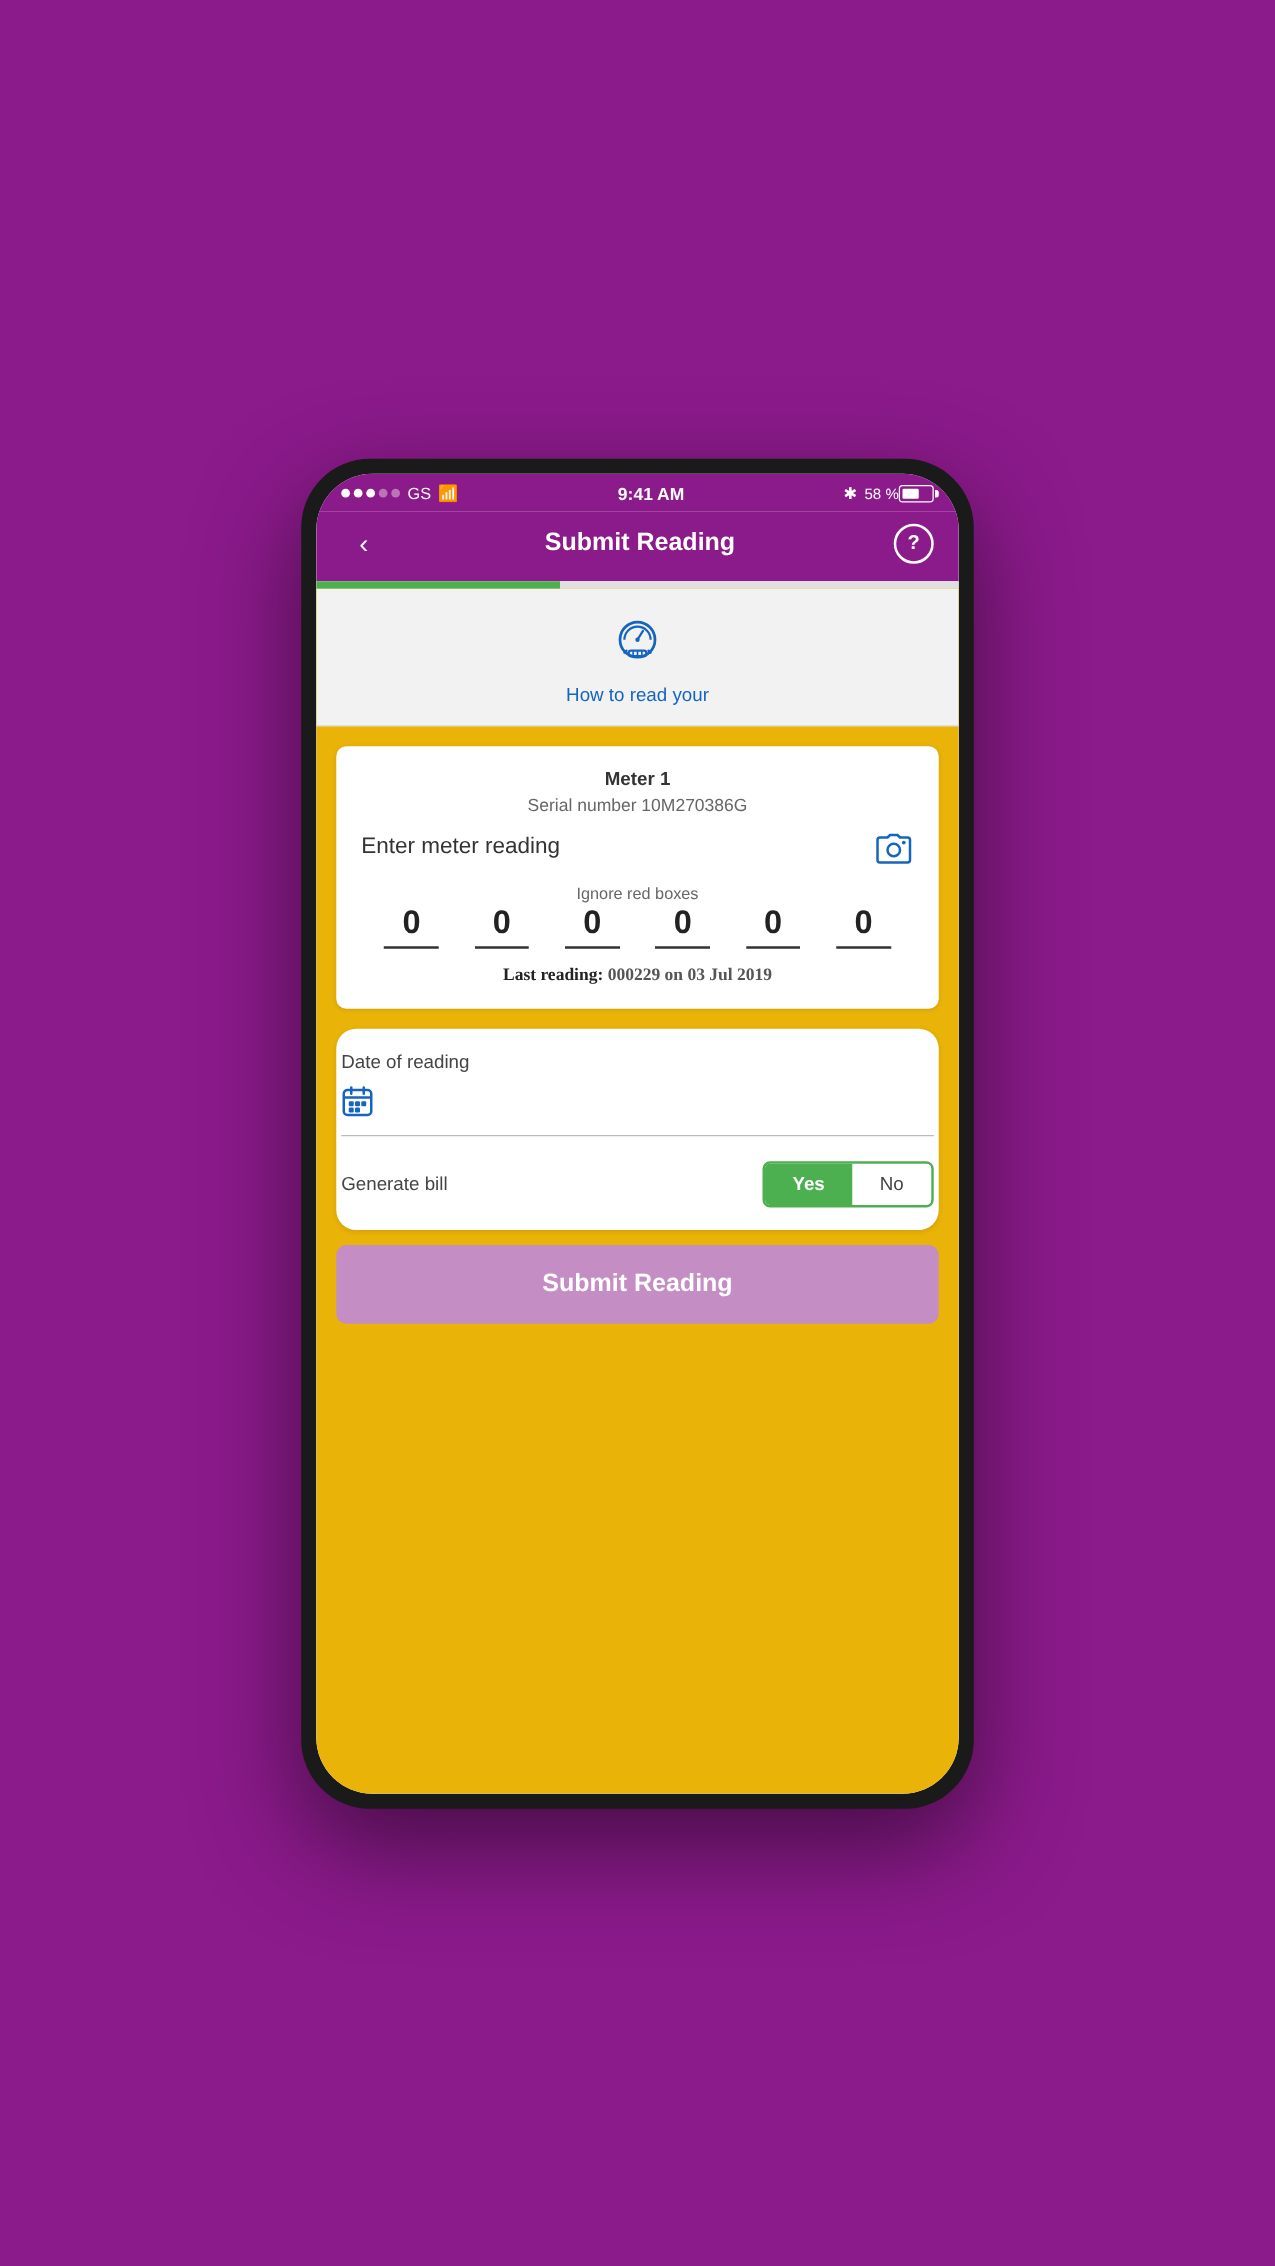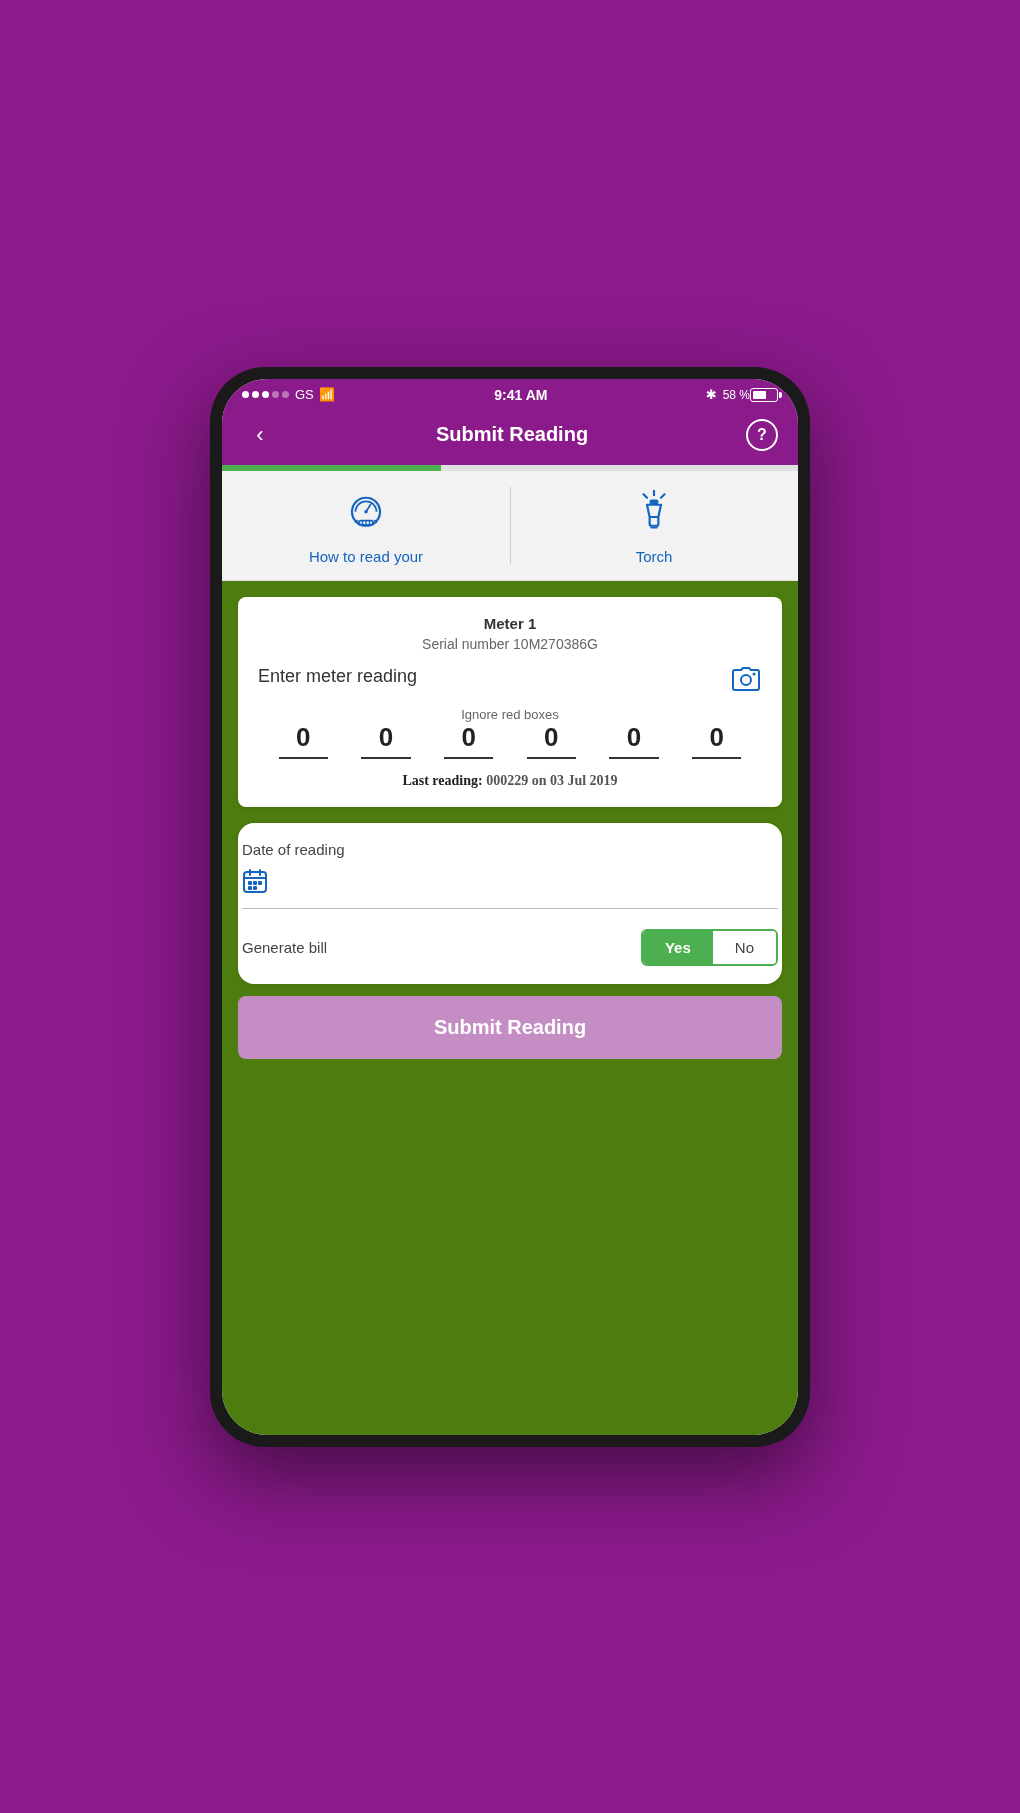--- a/index.html
+++ b/index.html
@@ -5,21 +5,21 @@
     * { box-sizing: border-box; margin: 0; padding: 0; }
     body {
       background-color: #8B1A8B;
       display: flex;
       justify-content: center;
       align-items: center;
       min-height: 100vh;
       font-family: -apple-system, BlinkMacSystemFont, 'Helvetica Neue', Arial, sans-serif;
     }
     .phone-outer {
-      width: 600px;
+      width: 538px;
       height: 1080px;
       background: #1a1a1a;
       border-radius: 55px;
       padding: 12px;
       box-shadow: 0 30px 80px rgba(0,0,0,0.5);
       position: relative;
     }
     .phone-inner {
       width: 100%;
       height: 100%;
@@ -109,21 +109,21 @@
       flex-shrink: 0;
     }
     .progress-fill {
       height: 100%;
       background: #4caf50;
       width: 38%;
     }
     
     .content {
       flex: 1;
-      background: #4d7c0f;
+      background: #eab308;
       overflow-y: auto;
       display: flex;
       flex-direction: column;
     }
     
     .tabs {
       background: #f2f2f2;
       display: flex;
       border-bottom: 1px solid #ddd;
       flex-shrink: 0;
@@ -318,34 +318,20 @@
               <line x1="14" y1="36" x2="12" y2="38" stroke="#1565C0" stroke-width="2" stroke-linecap="round"></line>
               <line x1="34" y1="36" x2="36" y2="38" stroke="#1565C0" stroke-width="2" stroke-linecap="round"></line>
               <rect x="16" y="36" width="16" height="5" rx="2" stroke="#1565C0" stroke-width="2" fill="none"></rect>
               <line x1="20" y1="36" x2="20" y2="41" stroke="#1565C0" stroke-width="1.5"></line>
               <line x1="24" y1="36" x2="24" y2="41" stroke="#1565C0" stroke-width="1.5"></line>
               <line x1="28" y1="36" x2="28" y2="41" stroke="#1565C0" stroke-width="1.5"></line>
             </svg>
           </div>
           <div class="tab-label">How to read your</div>
         </div>
-        <div class="tab">
-          <div class="tab-icon">
-            <svg class="torch-icon-svg" viewBox="0 0 36 48" fill="none" xmlns="http://www.w3.org/2000/svg">
-              <line x1="18" y1="2" x2="18" y2="7" stroke="#1565C0" stroke-width="2.5" stroke-linecap="round"></line>
-              <line x1="6" y1="6" x2="10" y2="10" stroke="#1565C0" stroke-width="2.5" stroke-linecap="round"></line>
-              <line x1="30" y1="6" x2="26" y2="10" stroke="#1565C0" stroke-width="2.5" stroke-linecap="round"></line>
-              <rect x="13" y="12" width="10" height="6" rx="2" fill="#1565C0"></rect>
-              <path d="M10 18 L13 32 L23 32 L26 18 Z" fill="none" stroke="#1565C0" stroke-width="2.5" stroke-linejoin="round"></path>
-              <rect x="13" y="32" width="10" height="10" rx="2" fill="none" stroke="#1565C0" stroke-width="2.5"></rect>
-              <line x1="15" y1="44" x2="21" y2="44" stroke="#1565C0" stroke-width="2.5" stroke-linecap="round"></line>
-            </svg>
-          </div>
-          <div class="tab-label">Torch</div>
-        </div>
       </div>
 
       <div class="meter-card">
         <div class="meter-title">Meter 1</div>
         <div class="meter-serial">Serial number 10M270386G</div>
         <div class="meter-reading-row">
           <div class="meter-reading-label">Enter meter reading</div>
           <div class="camera-icon">
             <svg width="32" height="28" viewBox="0 0 32 28" fill="none" xmlns="http://www.w3.org/2000/svg">
               <path d="M11 4 L13 2 L19 2 L21 4 L27 4 C28.1 4 29 4.9 29 6 L29 22 C29 23.1 28.1 24 27 24 L5 24 C3.9 24 3 23.1 3 22 L3 6 C3 4.9 3.9 4 5 4 Z" stroke="#1565C0" stroke-width="2" fill="none"></path>

